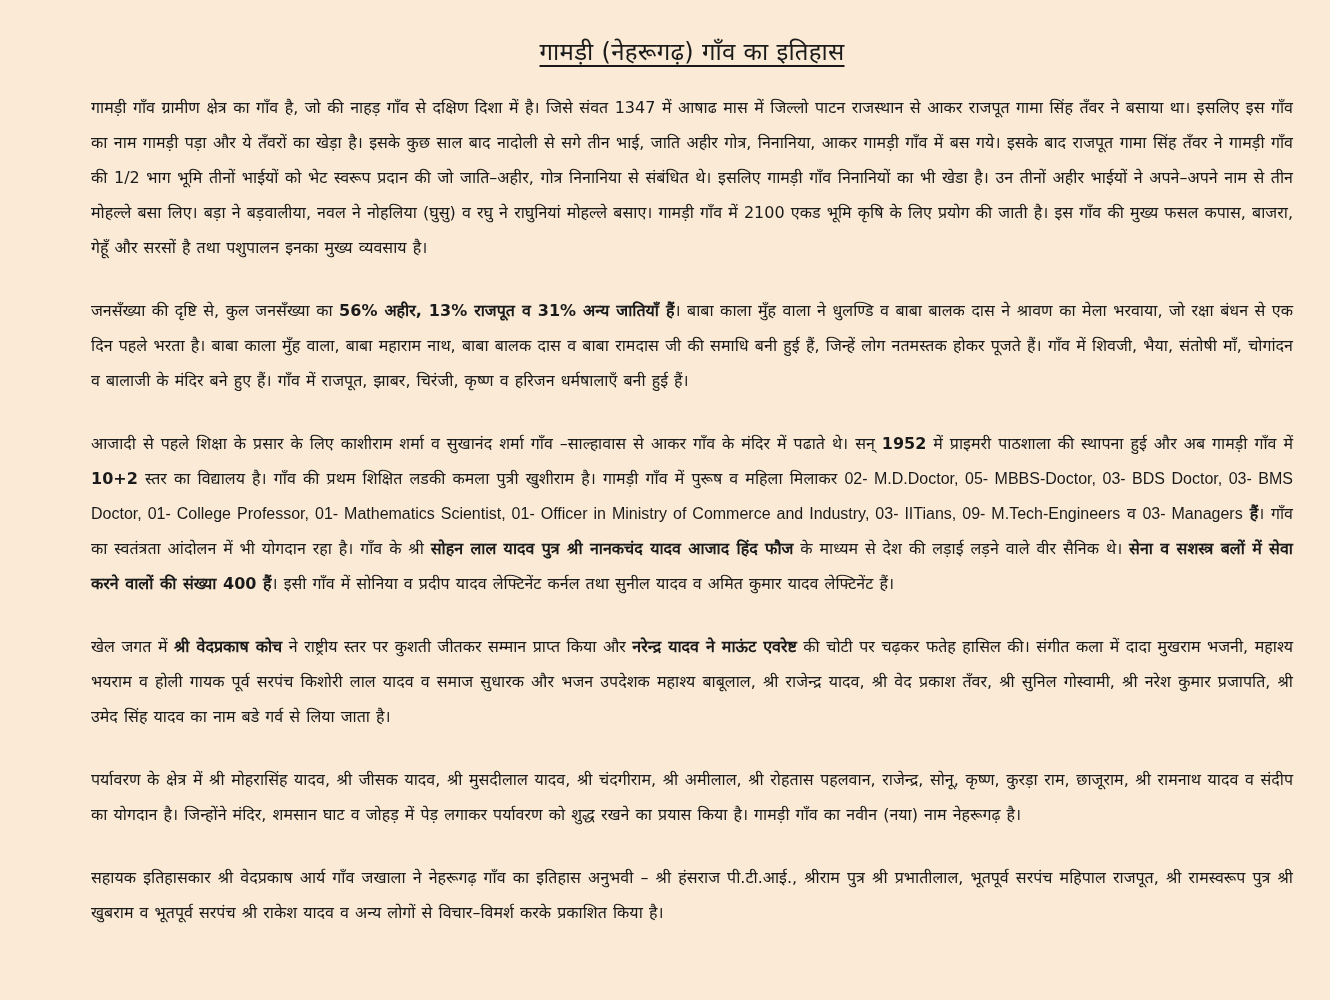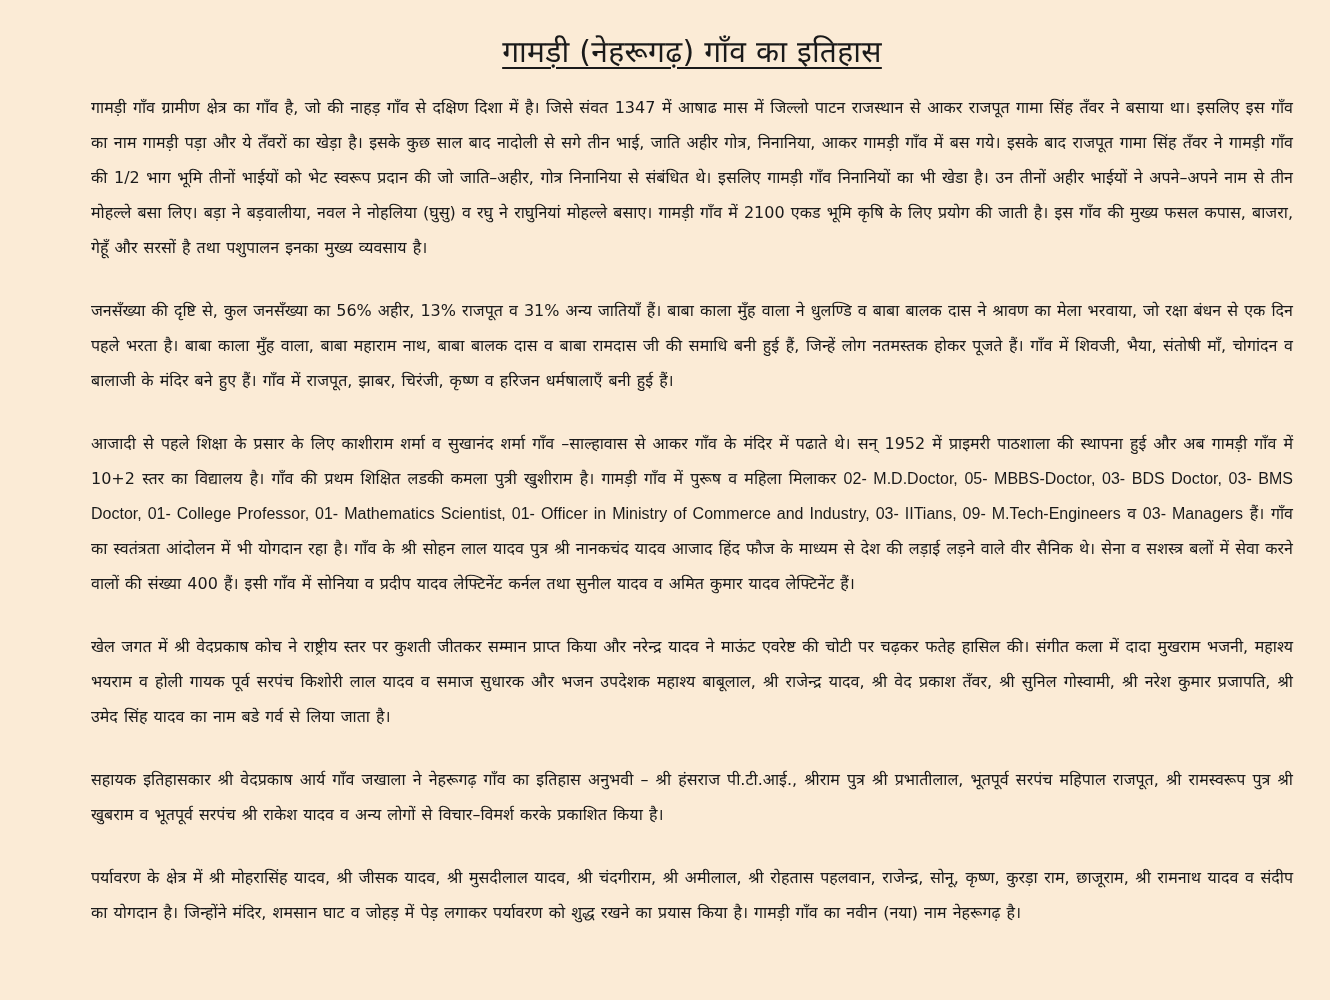--- a/index.html
+++ b/index.html
@@ -16,40 +16,40 @@
       font-family: "DejaVu Sans", "Liberation Sans", sans-serif;
     }
     .page {
       position: absolute;
       left: 91px;
       top: 36px;
       width: 1202px;
     }
     .title {
       text-align: center;
-      font-size: 30px;
+      font-size: 24px;
       line-height: 32px;
       margin: 0 0 22px 0;
       font-weight: normal;
       letter-spacing: 0.3px;
     }
     .title span {
       text-decoration: underline;
       text-decoration-thickness: 2px;
       text-underline-offset: 5px;
     }
     .para {
       font-size: 16px;
       line-height: 35px;
       text-align: justify;
       text-align-last: left;
       margin: 0 0 28px 0;
       word-spacing: 1px;
     }
-    .b { font-weight: normal; }
+    .b { font-weight: bold; }
     .en {
       font-family: "Liberation Sans", sans-serif;
       font-weight: normal;
       font-size: 16px;
     }
   </style>
 </head>
 <body>
 
 <div class="page">
@@ -59,19 +59,19 @@
     <span>गामड़ी गाँव ग्रामीण क्षेत्र का गाँव  है, जो की नाहड़ गाँव  से दक्षिण दिशा में है। जिसे संवत 1347 में आषाढ मास में जिल्लो पाटन राजस्थान से आकर राजपूत गामा सिंह तँवर ने बसाया था। इसलिए इस गाँव  का नाम गामड़ी पड़ा और ये तँवरों का खेड़ा है। इसके कुछ साल बाद नादोली से सगे तीन भाई, जाति अहीर गोत्र, निनानिया, आकर गामड़ी गाँव  में बस गये। इसके बाद राजपूत गामा सिंह तँवर ने गामड़ी गाँव  की 1/2 भाग भूमि तीनों भाईयों को भेट स्वरूप प्रदान की जो जाति–अहीर, गोत्र निनानिया से संबंधित थे। इसलिए गामड़ी गाँव  निनानियों का भी खेडा है। उन तीनों अहीर भाईयों ने अपने–अपने नाम से तीन मोहल्ले बसा लिए। बड़ा ने बड़वालीया, नवल ने नोहलिया (घुसु) व रघु ने राघुनियां मोहल्ले बसाए। गामड़ी गाँव में 2100 एकड भूमि कृषि के लिए प्रयोग की जाती है। इस गाँव की मुख्य फसल कपास, बाजरा, गेहूँ और सरसों है तथा पशुपालन इनका मुख्य व्यवसाय है।</span>
   </p>
 
   <p class="para"><span>जनसँख्या की दृष्टि से, कुल जनसँख्या का </span><span class="b">56% अहीर, 13% राजपूत व 31% अन्य जातियाँ हैं</span><span>। बाबा काला मुँह वाला ने धुलण्डि व बाबा बालक दास ने श्रावण का मेला भरवाया, जो रक्षा बंधन से एक दिन पहले भरता है। बाबा काला मुँह वाला, बाबा महाराम नाथ, बाबा बालक दास व बाबा रामदास जी की समाधि बनी हुई हैं, जिन्हें लोग नतमस्तक होकर पूजते हैं। गाँव  में शिवजी, भैया, संतोषी माँ, चोगांदन व बालाजी के मंदिर बने हुए हैं। गाँव  में राजपूत, झाबर, चिरंजी, कृष्ण व हरिजन धर्मषालाएँ बनी हुई हैं।</span></p>
 
   <p class="para"><span>आजादी से पहले शिक्षा के प्रसार के लिए काशीराम शर्मा व सुखानंद शर्मा गाँव –साल्हावास से आकर गाँव  के मंदिर में पढाते थे। सन् </span><span class="b">1952</span><span> में प्राइमरी पाठशाला की स्थापना हुई और अब गामड़ी गाँव  में </span><span class="b">10+2</span><span> स्तर का विद्यालय है। गाँव  की प्रथम शिक्षित लडकी कमला पुत्री खुशीराम है। गामड़ी गाँव  में पुरूष व महिला मिलाकर </span><span class="en">02- M.D.Doctor, 05- MBBS-Doctor, 03- BDS Doctor, 03- BMS Doctor, 01- College Professor, 01- Mathematics Scientist,  01- Officer in Ministry of Commerce and Industry, 03- IITians, 09- M.Tech-Engineers</span><span> व </span><span class="en">03- Managers</span><span class="b"> हैं</span><span>। गाँव  का स्वतंत्रता आंदोलन में भी योगदान रहा है। गाँव  के श्री </span><span class="b">सोहन लाल यादव पुत्र श्री नानकचंद यादव आजाद हिंद फौज</span><span> के माध्यम से देश की लड़ाई लड़ने वाले वीर सैनिक थे। </span><span class="b">सेना व सशस्त्र बलों में सेवा करने वालों की संख्या 400 हैं</span><span>। इसी गाँव  में सोनिया व प्रदीप यादव लेफ्टिनेंट कर्नल तथा सुनील यादव व अमित कुमार यादव लेफ्टिनेंट हैं।</span></p>
 
   <p class="para"><span>खेल जगत में </span><span class="b">श्री वेदप्रकाष कोच</span><span> ने राष्ट्रीय स्तर पर कुशती जीतकर सम्मान प्राप्त किया और </span><span class="b">नरेन्द्र यादव ने माऊंट एवरेष्ट</span><span> की चोटी पर चढ़कर फतेह हासिल की। संगीत कला में दादा मुखराम भजनी, महाश्य भयराम व होली गायक पूर्व सरपंच किशोरी लाल यादव व समाज सुधारक और भजन उपदेशक महाश्य बाबूलाल, श्री राजेन्द्र यादव, श्री वेद प्रकाश तँवर, श्री सुनिल गोस्वामी, श्री नरेश कुमार प्रजापति, श्री उमेद सिंह यादव का नाम बडे गर्व से लिया जाता है।</span></p>
 
   <p class="para">
-    <span>सहायक इतिहासकार श्री वेदप्रकाष आर्य गाँव जखाला ने नेहरूगढ़ गाँव का इतिहास अनुभवी – श्री हंसराज पी.टी.आई., श्रीराम पुत्र श्री प्रभातीलाल, भूतपूर्व सरपंच महिपाल राजपूत, श्री रामस्वरूप पुत्र श्री खुबराम व भूतपूर्व सरपंच श्री राकेश यादव व अन्य लोगों से विचार–विमर्श करके प्रकाशित किया है।</span>
+    <span>पर्यावरण के क्षेत्र में श्री मोहरासिंह यादव, श्री जीसक यादव, श्री मुसदीलाल यादव, श्री चंदगीराम, श्री अमीलाल, श्री रोहतास पहलवान, राजेन्द्र, सोनू, कृष्ण, कुरड़ा राम, छाजूराम, श्री रामनाथ यादव व संदीप का योगदान है। जिन्होंने मंदिर, शमसान घाट व जोहड़ में पेड़ लगाकर पर्यावरण को शुद्ध रखने का प्रयास किया है। गामड़ी गाँव का नवीन (नया) नाम नेहरूगढ़ है।</span>
   </p>
 
   <p class="para">
-    <span>पर्यावरण के क्षेत्र में श्री मोहरासिंह यादव, श्री जीसक यादव, श्री मुसदीलाल यादव, श्री चंदगीराम, श्री अमीलाल, श्री रोहतास पहलवान, राजेन्द्र, सोनू, कृष्ण, कुरड़ा राम, छाजूराम, श्री रामनाथ यादव व संदीप का योगदान है। जिन्होंने मंदिर, शमसान घाट व जोहड़ में पेड़ लगाकर पर्यावरण को शुद्ध रखने का प्रयास किया है। गामड़ी गाँव का नवीन (नया) नाम नेहरूगढ़ है।</span>
+    <span>सहायक इतिहासकार श्री वेदप्रकाष आर्य गाँव जखाला ने नेहरूगढ़ गाँव का इतिहास अनुभवी – श्री हंसराज पी.टी.आई., श्रीराम पुत्र श्री प्रभातीलाल, भूतपूर्व सरपंच महिपाल राजपूत, श्री रामस्वरूप पुत्र श्री खुबराम व भूतपूर्व सरपंच श्री राकेश यादव व अन्य लोगों से विचार–विमर्श करके प्रकाशित किया है।</span>
   </p>
 </div>
 
 </body></html>

